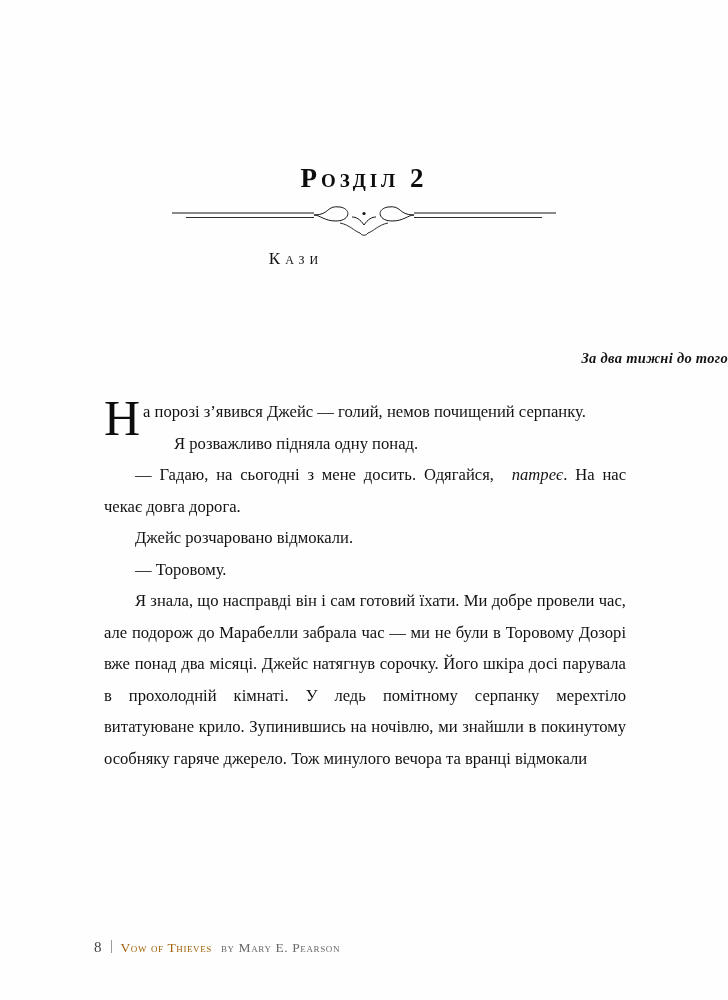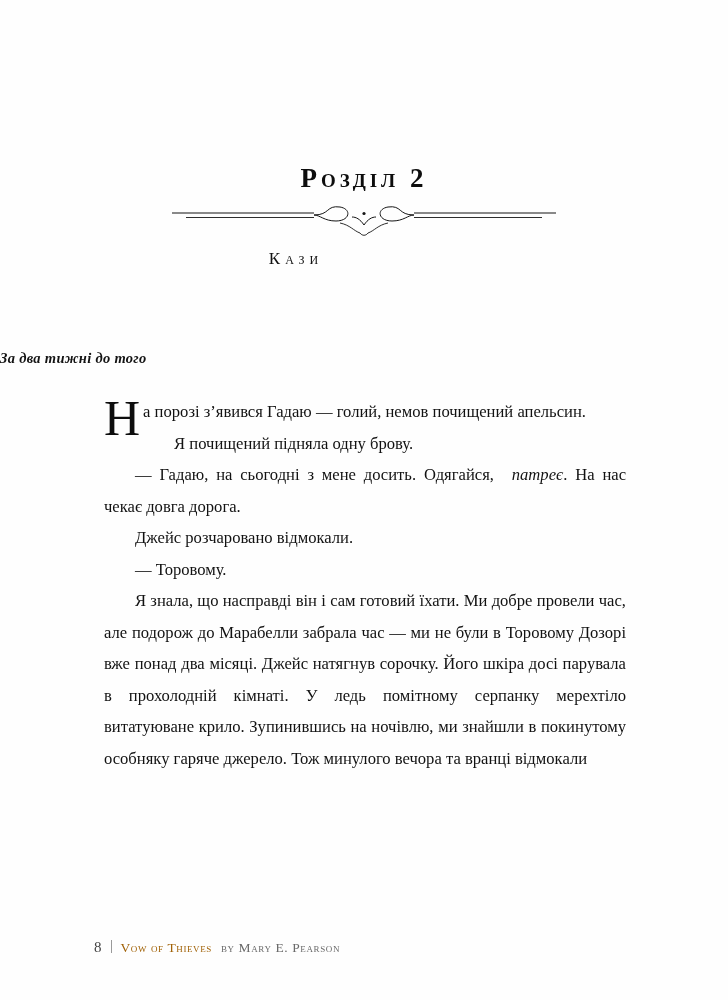--- a/index.html
+++ b/index.html
@@ -56,21 +56,21 @@
     font-variant: small-caps;
     color: #121212;
   }
 
   
   .epigraph {
     position: absolute;
     top: 350px;
     left: 0;
     width: 728px;
-    text-align: left;
+    text-align: right;
     font-size: 14.5px;
     font-style: italic;
     font-weight: 700;
     color: #131313;
     letter-spacing: 0.3px;
   }
 
   
   .body-text {
     position: absolute;
@@ -161,22 +161,22 @@
         <path d="M196 30 C198 33 202 33 204 30" stroke-width="0.9"></path>
       </g>
     </svg>
   </div>
 
   <div class="chapter-subtitle">Кази</div>
 
   <div class="epigraph">За два тижні до того</div>
 
   <div class="body-text">
-    <p class="first"><span class="dropcap">Н</span><span>а порозі з’явився Гадаю — голий, немов почищений апельсин.</span></p>
-    <p><span>Я почищений підняла одну брову.</span></p>
+    <p class="first"><span class="dropcap">Н</span><span>а порозі з’явився Джейс — голий, немов почищений серпанку.</span></p>
+    <p><span>Я розважливо підняла одну понад.</span></p>
     <p><span>— Гадаю, на сьогодні з мене досить. Одягайся, </span><em>патреє</em><span>. На нас чекає довга дорога.</span></p>
     <p><span>Джейс розчаровано відмокали.</span></p>
     <p><span>— Торовому.</span></p>
     <p><span>Я знала, що насправді він і сам готовий їхати. Ми добре провели час, але подорож до Марабелли забрала час — ми не були в Торовому Дозорі вже понад два місяці. Джейс натягнув сорочку. Його шкіра досі парувала в прохолодній кімнаті. У ледь помітному серпанку мерехтіло витатуюване крило. Зупинившись на ночівлю, ми знайшли в покинутому особняку гаряче джерело. Тож минулого вечора та вранці відмокали</span></p>
   </div>
 
   <div class="footer">
     <span class="pagenum">8</span>
     <span class="rule"></span>
     <span class="running-head">Vow of Thieves</span>

